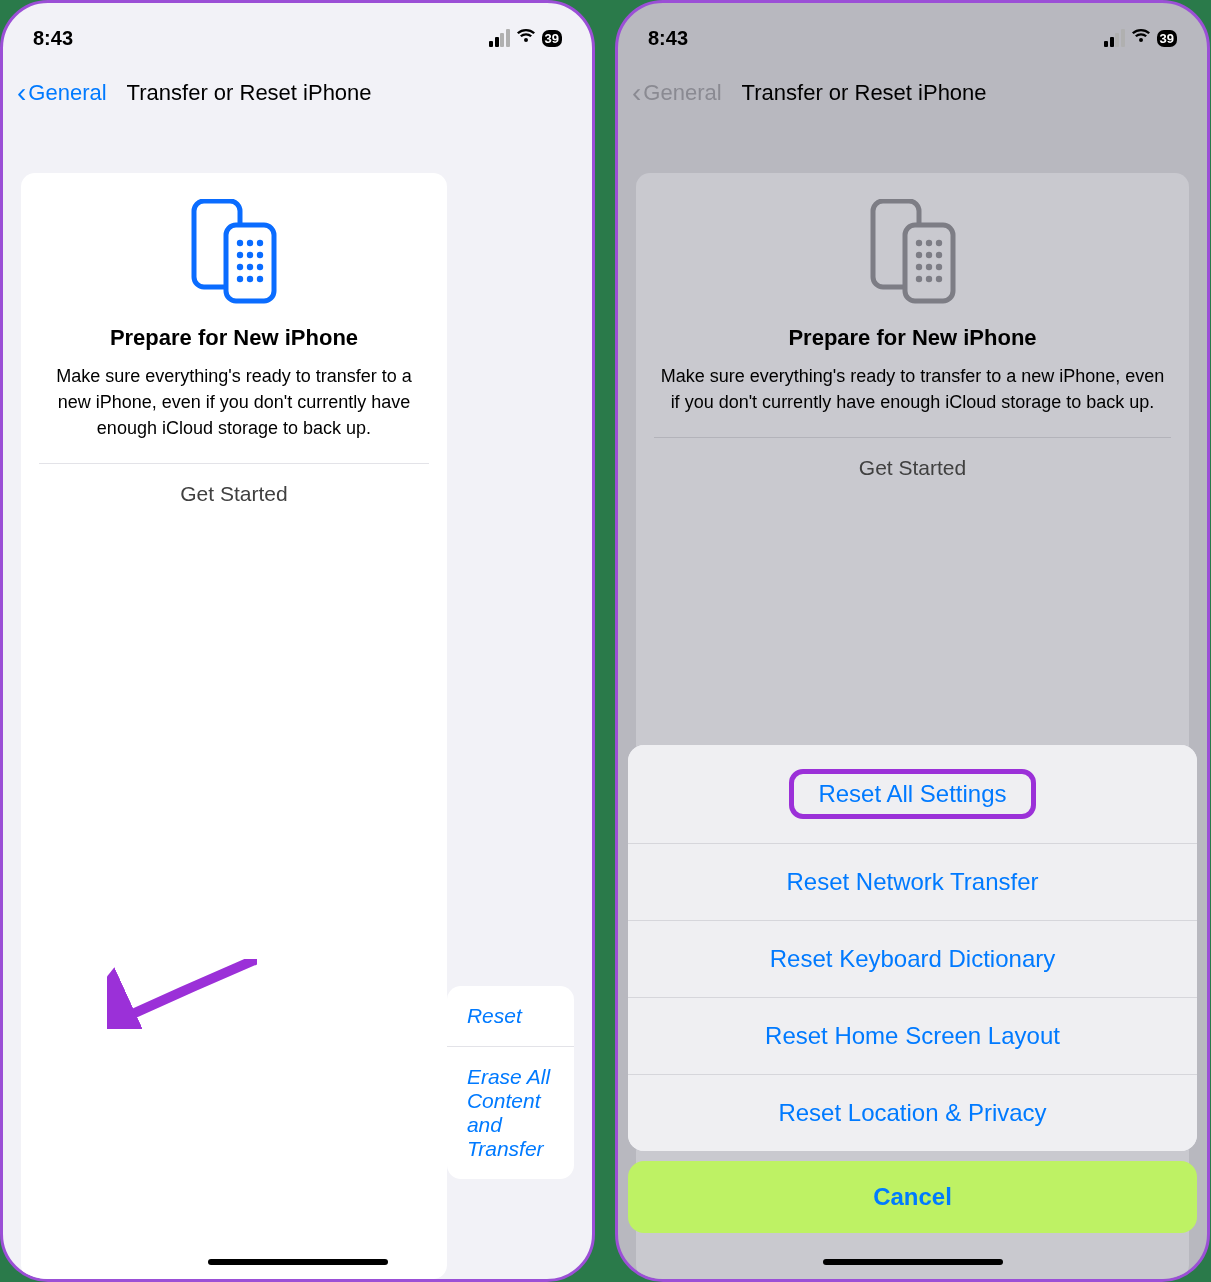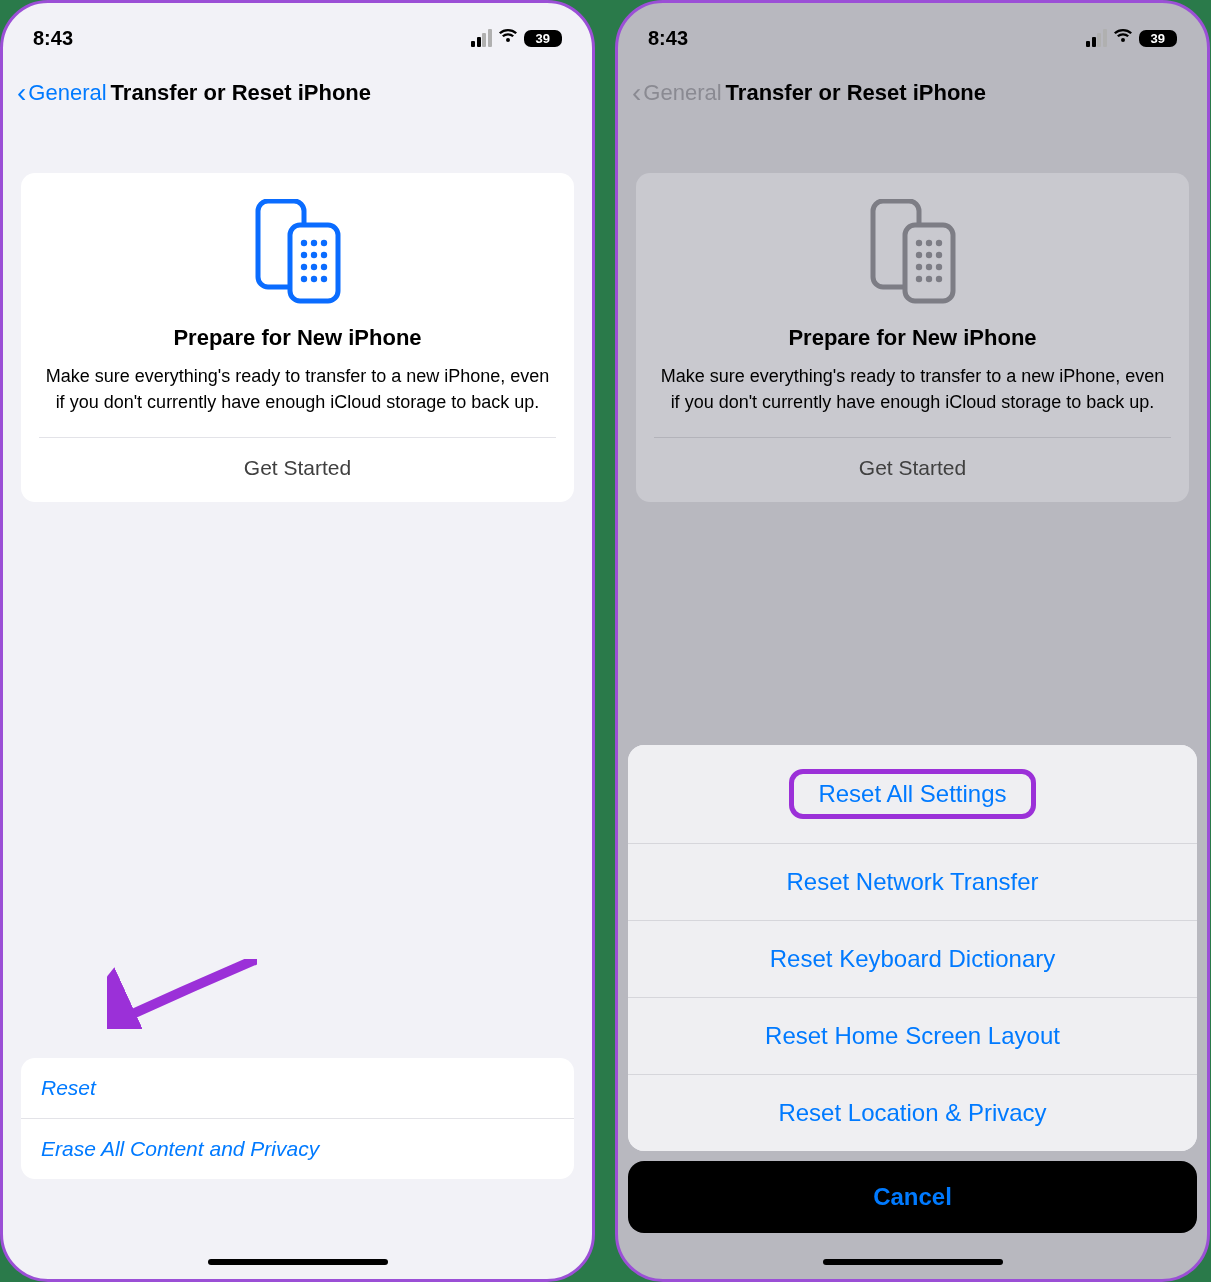--- a/index.html
+++ b/index.html
@@ -39,36 +39,36 @@
   .signal-bars span { width: 4px; background: #000; border-radius: 1px; }
   .signal-bars span:nth-child(1){height:6px;}
   .signal-bars span:nth-child(2){height:10px;}
   .signal-bars span:nth-child(3){height:14px; background:#b0b0b0;}
   .signal-bars span:nth-child(4){height:18px; background:#b0b0b0;}
   .wifi-icon { font-size: 18px; }
   .battery {
     display: flex; align-items: center;
     background: #000; color:#fff;
     border-radius: 7px;
-    padding: 1px 12px;
+    padding: 1px 3px;
     font-size: 13px; font-weight: 700;
     position: relative;
   }
   .nav-bar {
     height: 60px;
     display: flex;
     align-items: center;
     padding: 0 14px;
     font-size: 22px;
   }
   .back-link { color: #007aff; display: flex; align-items: center; font-size: 22px; }
   .phone.dimmed .back-link { color: #8a8a92; }
   .back-chevron { font-size: 28px; margin-right: 2px; font-weight: 300; }
-  .nav-title { font-weight: 700; color: #000; margin-left: 4px; font-size: 22px;}
-  .content { flex: 1; padding: 0 18px; display: flex; flex-direction: column; }
+  .nav-title { font-weight: 400; color: #000; margin-left: 20px; font-size: 22px;}
+  .content { flex: 1; padding: 0 18px; display: flex; flex-direction: row; }
   .card {
     background: #fff;
     border-radius: 14px;
     margin-top: 50px;
     padding: 22px 18px 0 18px;
     text-align: center;
     color:#000;
   }
   .phone.dimmed .card { background: #c9c9cf; }
   .card-icon { margin: 4px auto 20px auto; height: 106px; display:flex; justify-content:center; }
@@ -118,21 +118,21 @@
   .sheet-item {
     text-align: center;
     padding: 24px 10px;
     font-size: 24px;
     color: #007aff;
     border-bottom: 1px solid #d6d6db;
     background: #efeff2;
   }
   .sheet-item:last-child { border-bottom: none; }
   .sheet-cancel {
-    background: #000000;
+    background: #bef264;
     border-radius: 16px;
     text-align: center;
     padding: 22px 10px;
     font-size: 24px;
     font-weight: 600;
     color: #007aff;
     margin-bottom: 28px;
   }
   .highlight-box {
     border: 5px solid #9b30d8;
@@ -205,21 +205,21 @@
         </svg>
       </div>
       <div class="card-title">Prepare for New iPhone</div>
       <div class="card-desc">Make sure everything's ready to transfer to a new iPhone, even if you don't currently have enough iCloud storage to back up.</div>
       <div class="card-divider"></div>
       <div class="card-action">Get Started</div>
     </div>
 
     <div class="bottom-list">
       <div class="list-row">Reset</div>
-      <div class="list-row">Erase All Content and Privacy</div>
+      <div class="list-row">Erase All Content and Transfer</div>
     </div>
   </div>
 
   <svg class="arrow-annot" viewBox="0 0 150 70">
     <defs>
         <marker id="ah1" markerWidth="10" markerHeight="10" refX="2" refY="5" orient="auto">
       <path d="M0 0 L10 5 L0 10 z" fill="#9b30d8"></path>
         </marker>
       </defs>
     <path d="M150 0 Q80 30 10 62" stroke="#9b30d8" stroke-width="10" fill="none" marker-end="url(#ah1)"></path>

